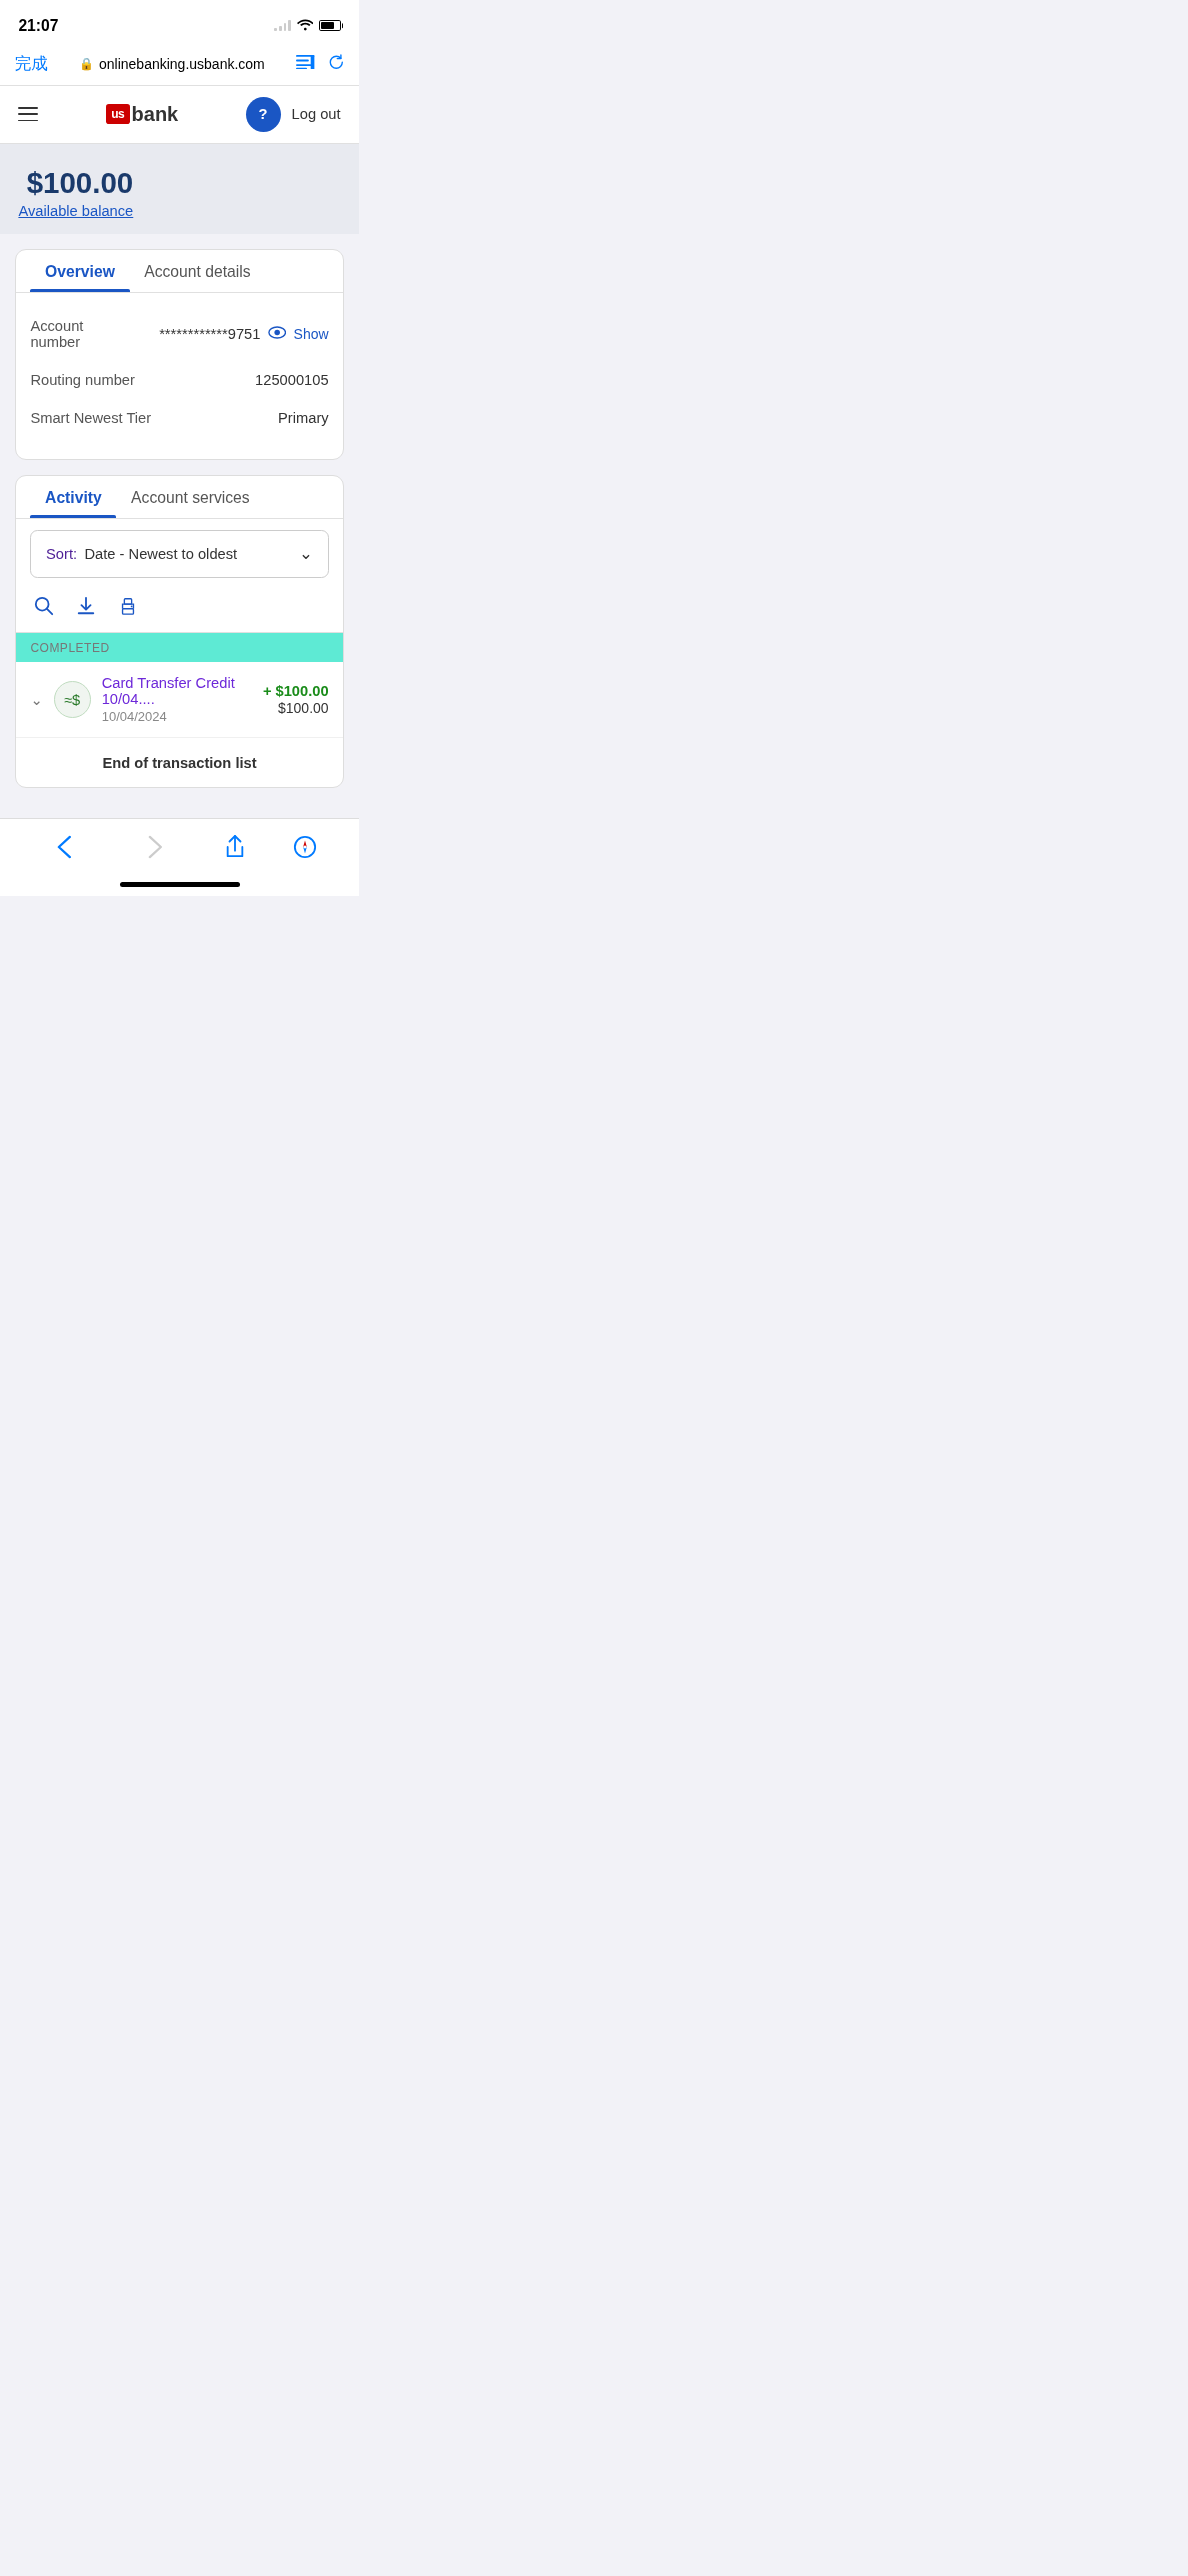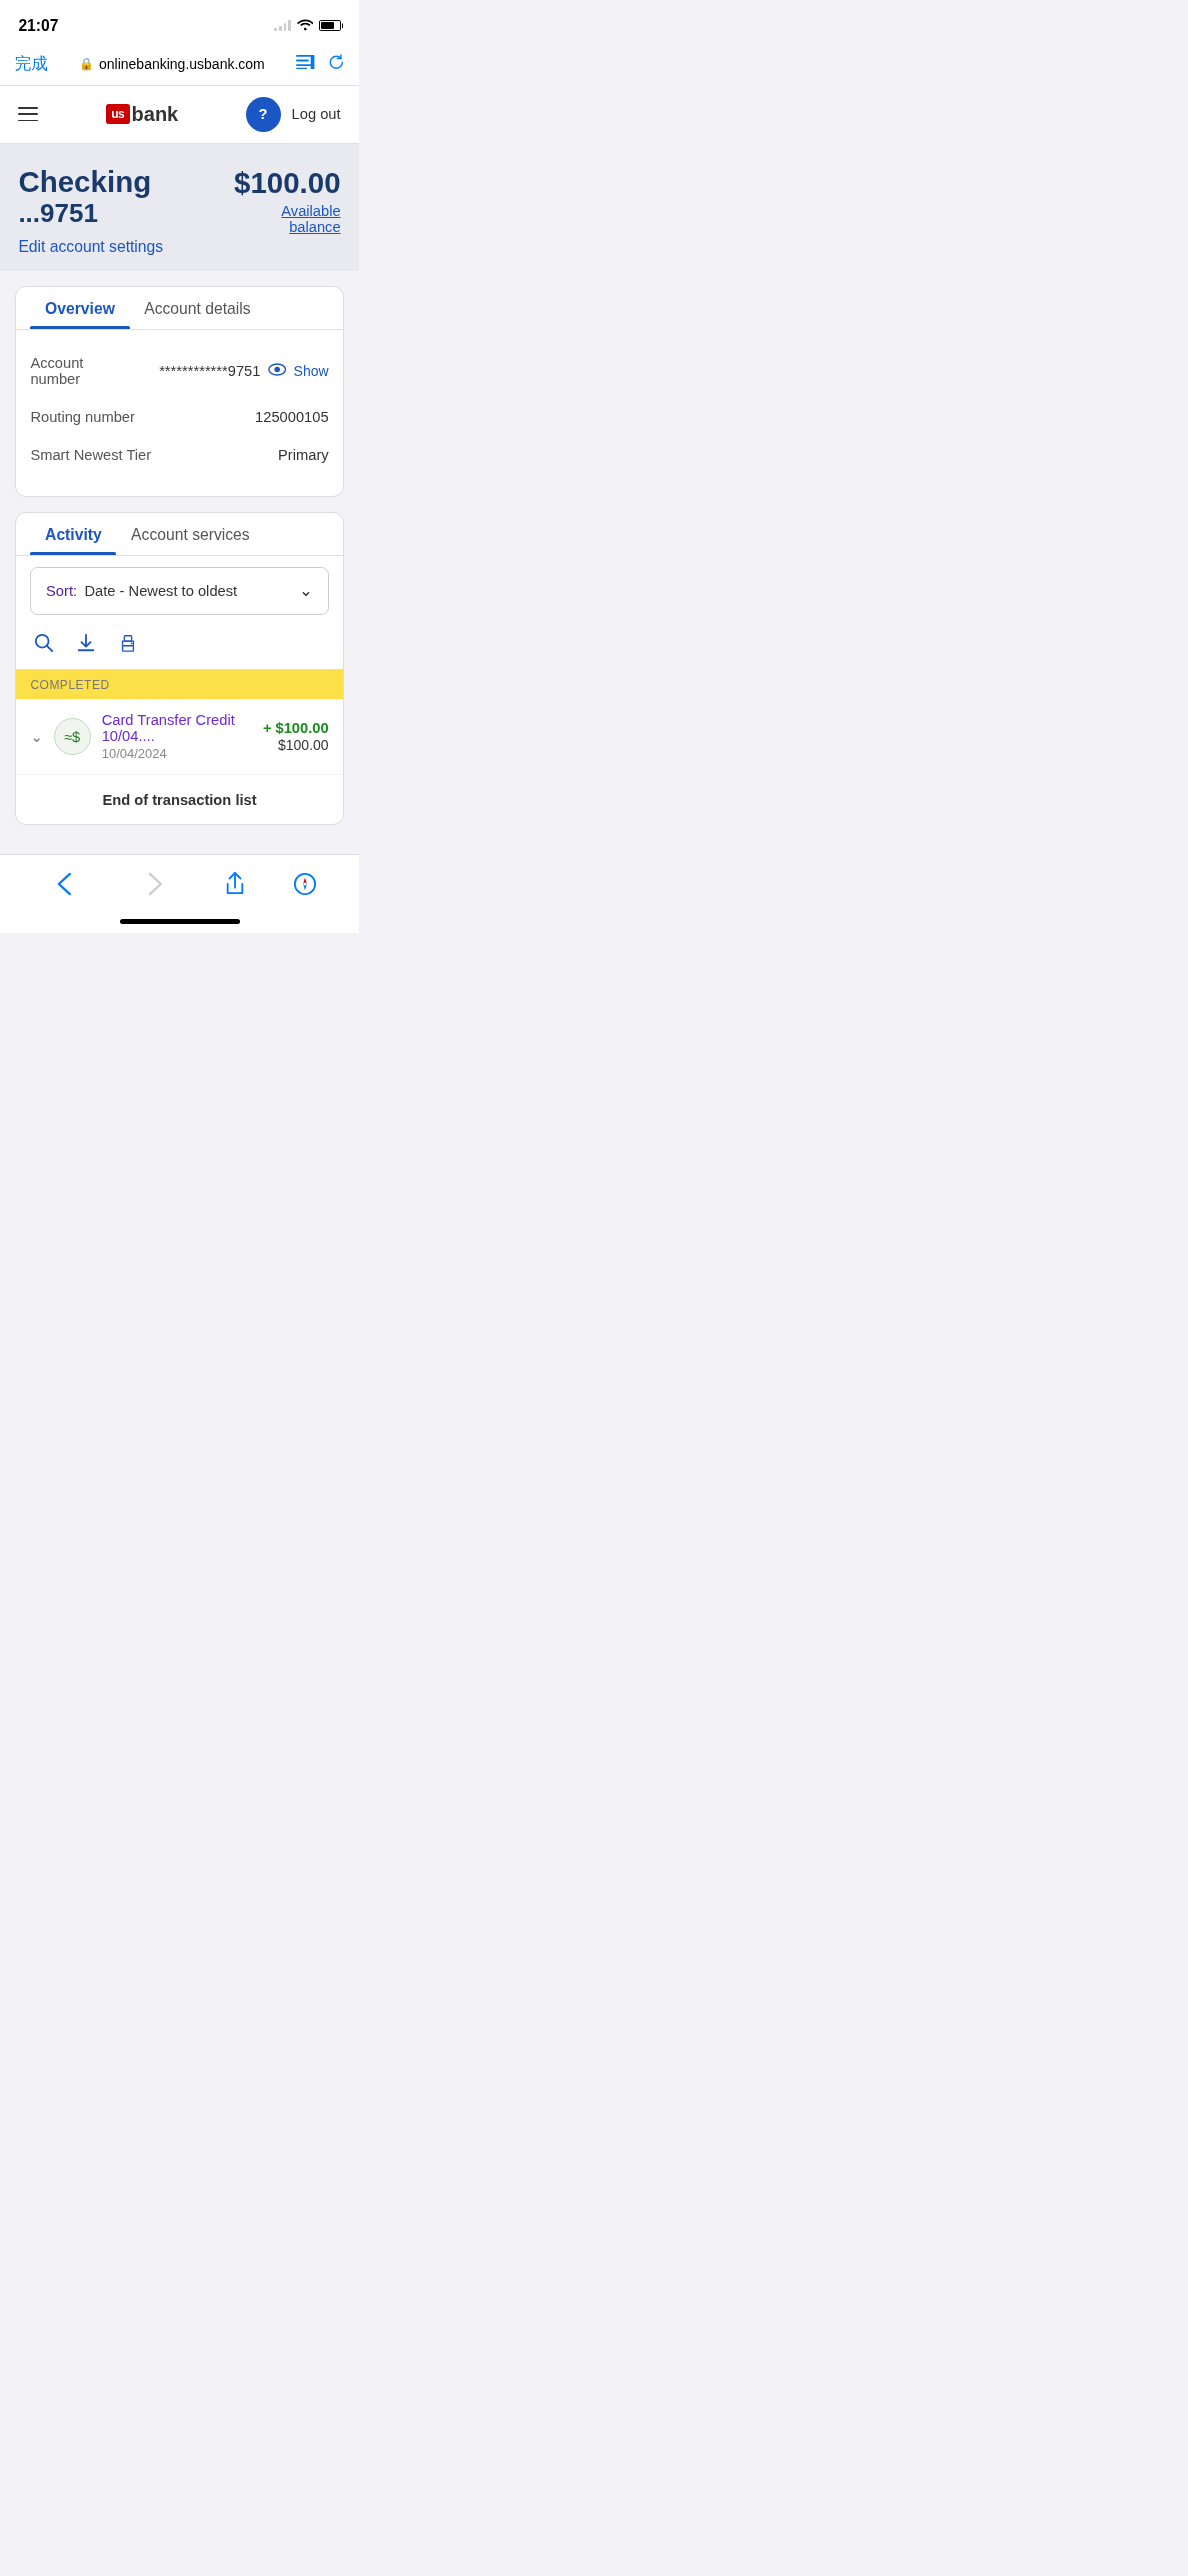--- a/index.html
+++ b/index.html
@@ -337,21 +337,21 @@
       padding: 7.4px 18.4px 11px;
       border-bottom: 0.9px solid #e0e0e0;
     }
     .action-icon-btn {
       color: #1a56c4;
       font-size: 20px;
       cursor: pointer;
     }
 
     .section-header {
-      background: #fde047;
+      background: #5eead4;
       padding: 7.4px 14.7px;
       font-size: 12px;
       color: #777;
       letter-spacing: 0.5px;
       font-weight: 500;
       text-transform: uppercase;
     }
 
     .transaction-row {
       display: flex;
@@ -522,25 +522,20 @@
     </span>
     <span class="bank-text">bank</span>
   </div>
   <div class="nav-right">
     <div class="help-btn">?</div>
     <span class="logout-btn">Log out</span>
   </div>
 </div>
 
 <div class="account-header">
-  <div class="account-left">
-    <span class="account-name">Checking</span>
-    <span class="account-number">...9751</span>
-    <a class="edit-link" href="#">Edit account settings</a>
-  </div>
   <div class="account-right">
     <span class="balance-amount">$100.00</span>
     <span class="balance-label">Available balance</span>
   </div>
 </div>
 
 <div class="content-section">
   <div class="card">
     <div class="tab-bar">
       <div class="tab-item active">Overview</div>

